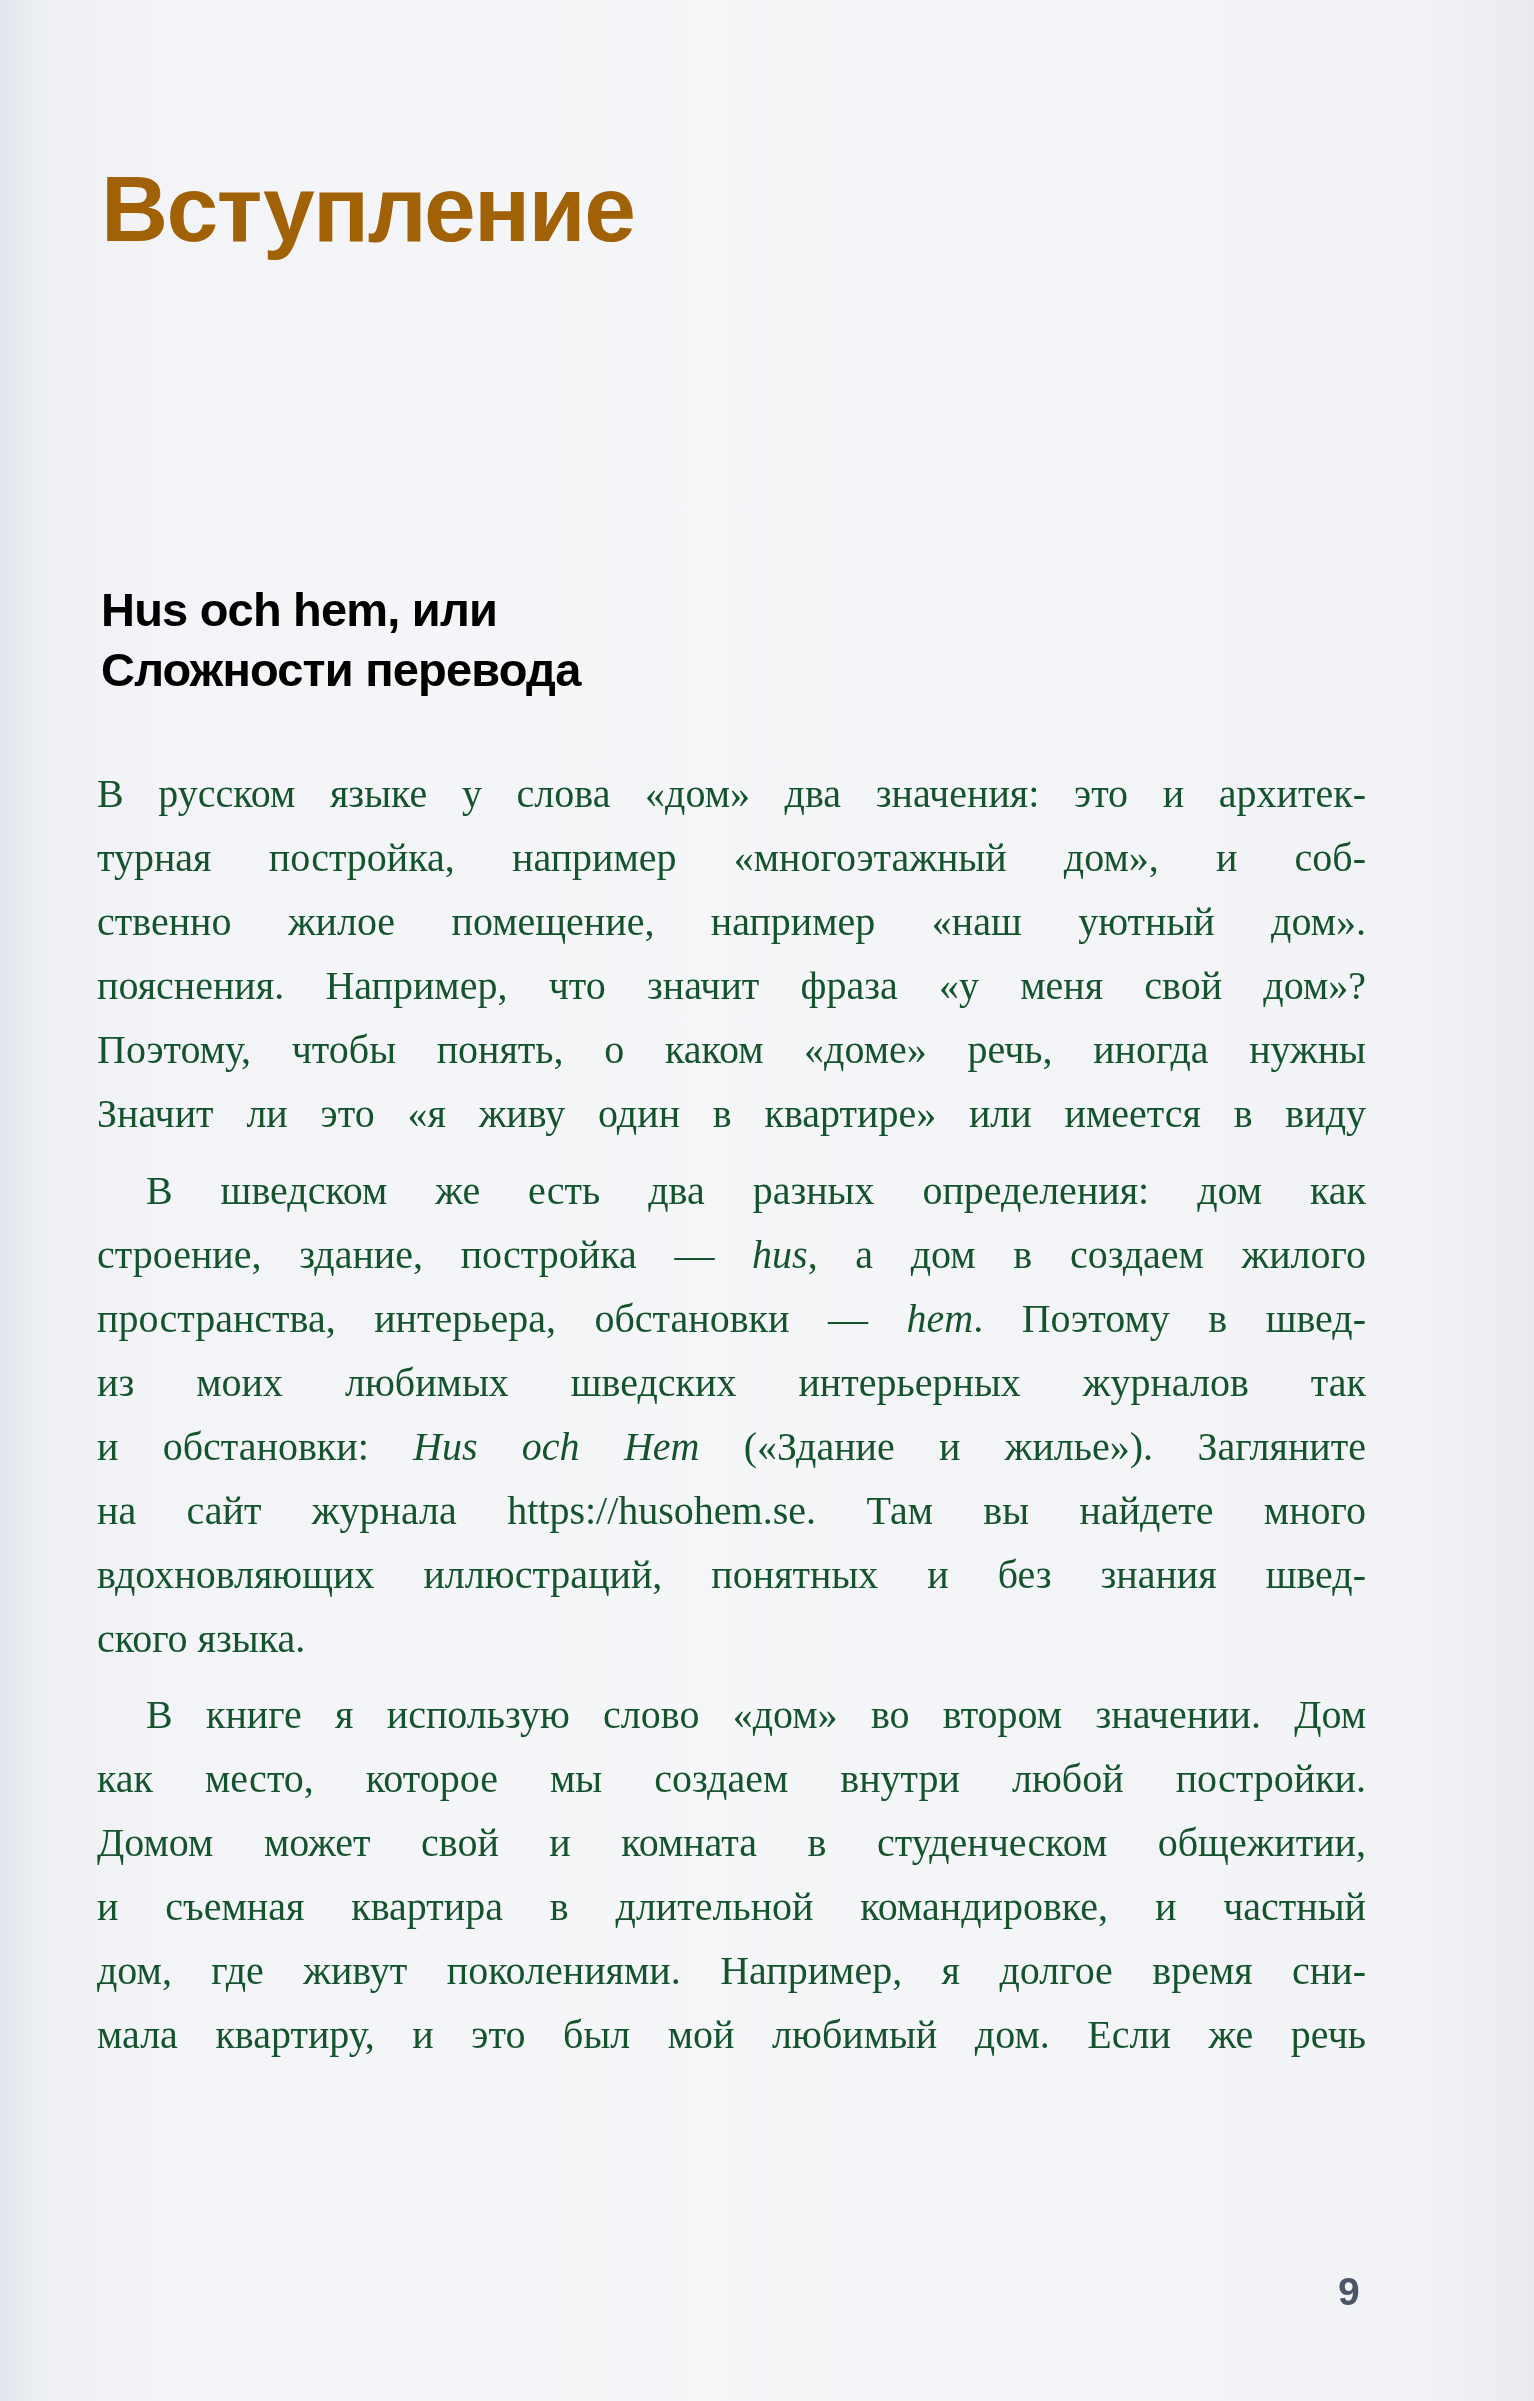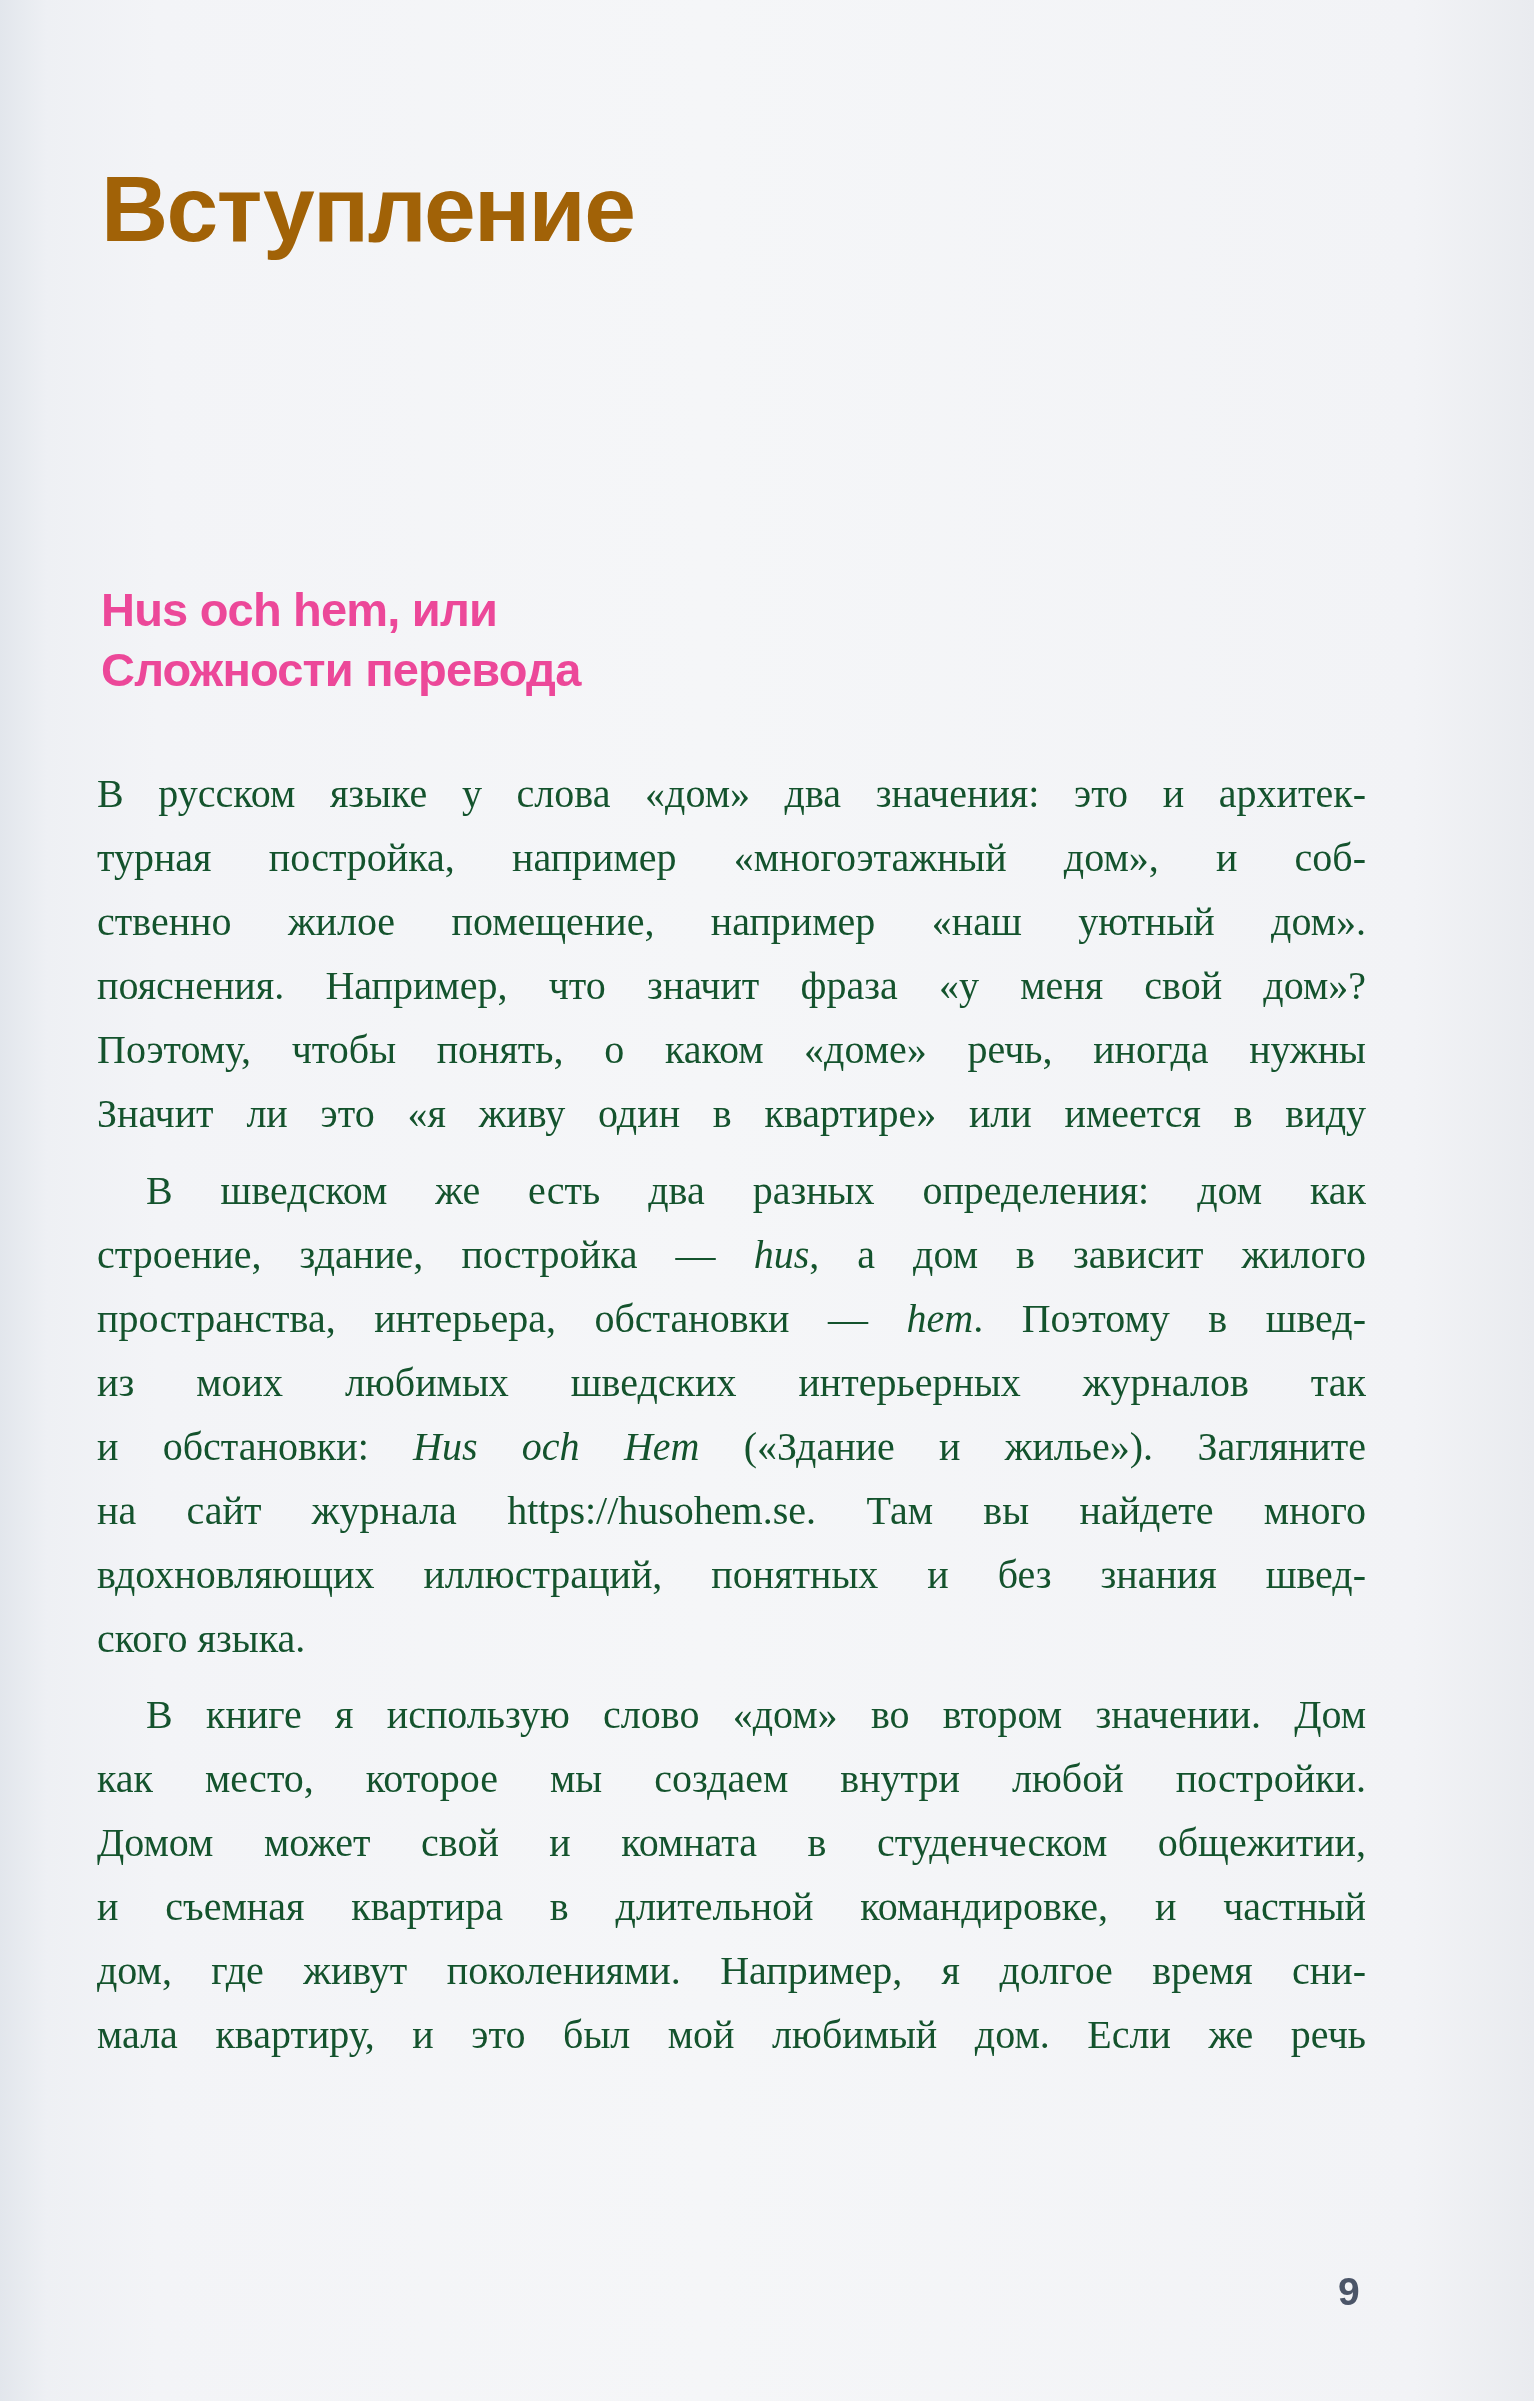--- a/index.html
+++ b/index.html
@@ -34,21 +34,21 @@
     .subheading {
       position: absolute;
       left: 101px;
       top: 580px;
       margin: 0;
       font-family: "Liberation Sans", "DejaVu Sans", sans-serif;
       font-weight: bold;
       font-size: 47px;
       line-height: 60px;
       letter-spacing: -0.8px;
-      color: #ec4899;
+      color: #000000;
     }
     .subheading span { display: block; white-space: nowrap; }
     .body-text {
       position: absolute;
       left: 97px;
       top: 762px;
       width: 1269px;
       font-family: "Liberation Serif", "DejaVu Serif", serif;
       font-size: 40px;
       color: #14532d;
@@ -94,21 +94,21 @@
       <span class="line">В русском языке у слова «дом» два значения: это и архитек-</span>
       <span class="line">турная постройка, например «многоэтажный дом», и соб-</span>
       <span class="line">ственно жилое помещение, например «наш уютный дом».</span>
       <span class="line">пояснения. Например, что значит фраза «у меня свой дом»?</span>
       <span class="line">Поэтому, чтобы понять, о каком «доме» речь, иногда нужны</span>
       <span class="line">Значит ли это «я живу один в квартире» или имеется в виду</span>
     </p>
 
     <p class="para">
       <span class="line indent">В шведском же есть два разных определения: дом как</span>
-      <span class="line"><span>строение, здание, постройка — </span><i>hus</i><span>, а дом в зависит жилого</span></span>
+      <span class="line"><span>строение, здание, постройка — </span><i>hus</i><span>, а дом в создаем жилого</span></span>
       <span class="line"><span>пространства, интерьера, обстановки — </span><i>hem</i><span>. Поэтому в швед-</span></span>
       <span class="line">из моих любимых шведских интерьерных журналов так</span>
       <span class="line"><span>и обстановки: </span><i>Hus och Hem</i><span> («Здание и жилье»). Загляните</span></span>
       <span class="line">на сайт журнала https://husohem.se. Там вы найдете много</span>
       <span class="line">вдохновляющих иллюстраций, понятных и без знания швед-</span>
       <span class="line last">ского языка.</span>
     </p>
 
     <p class="para">
       <span class="line indent">В книге я использую слово «дом» во втором значении. Дом</span>

